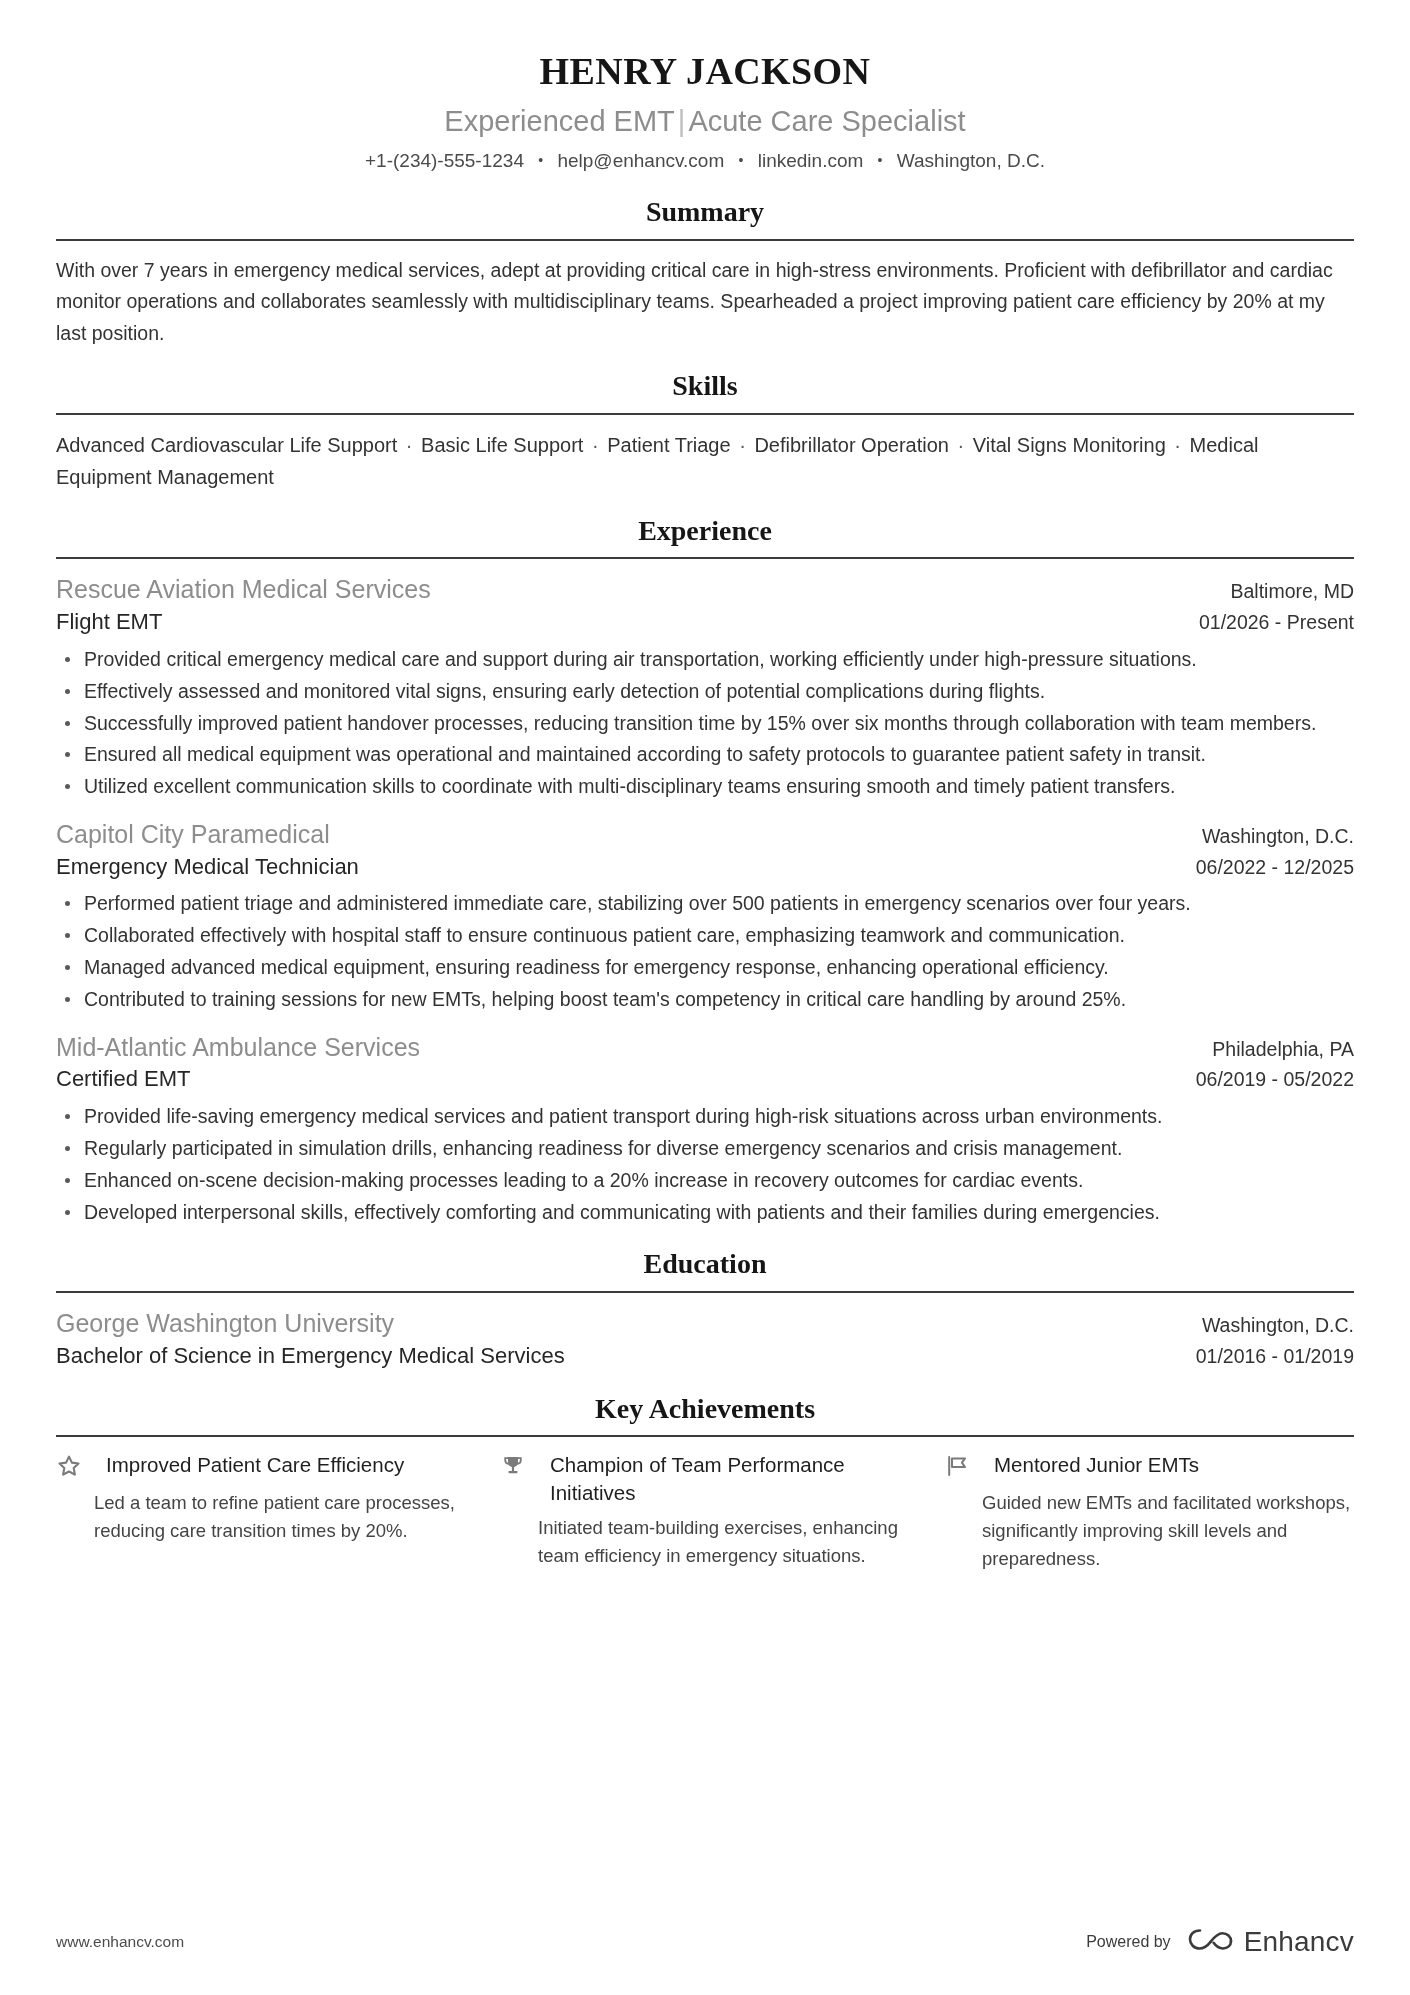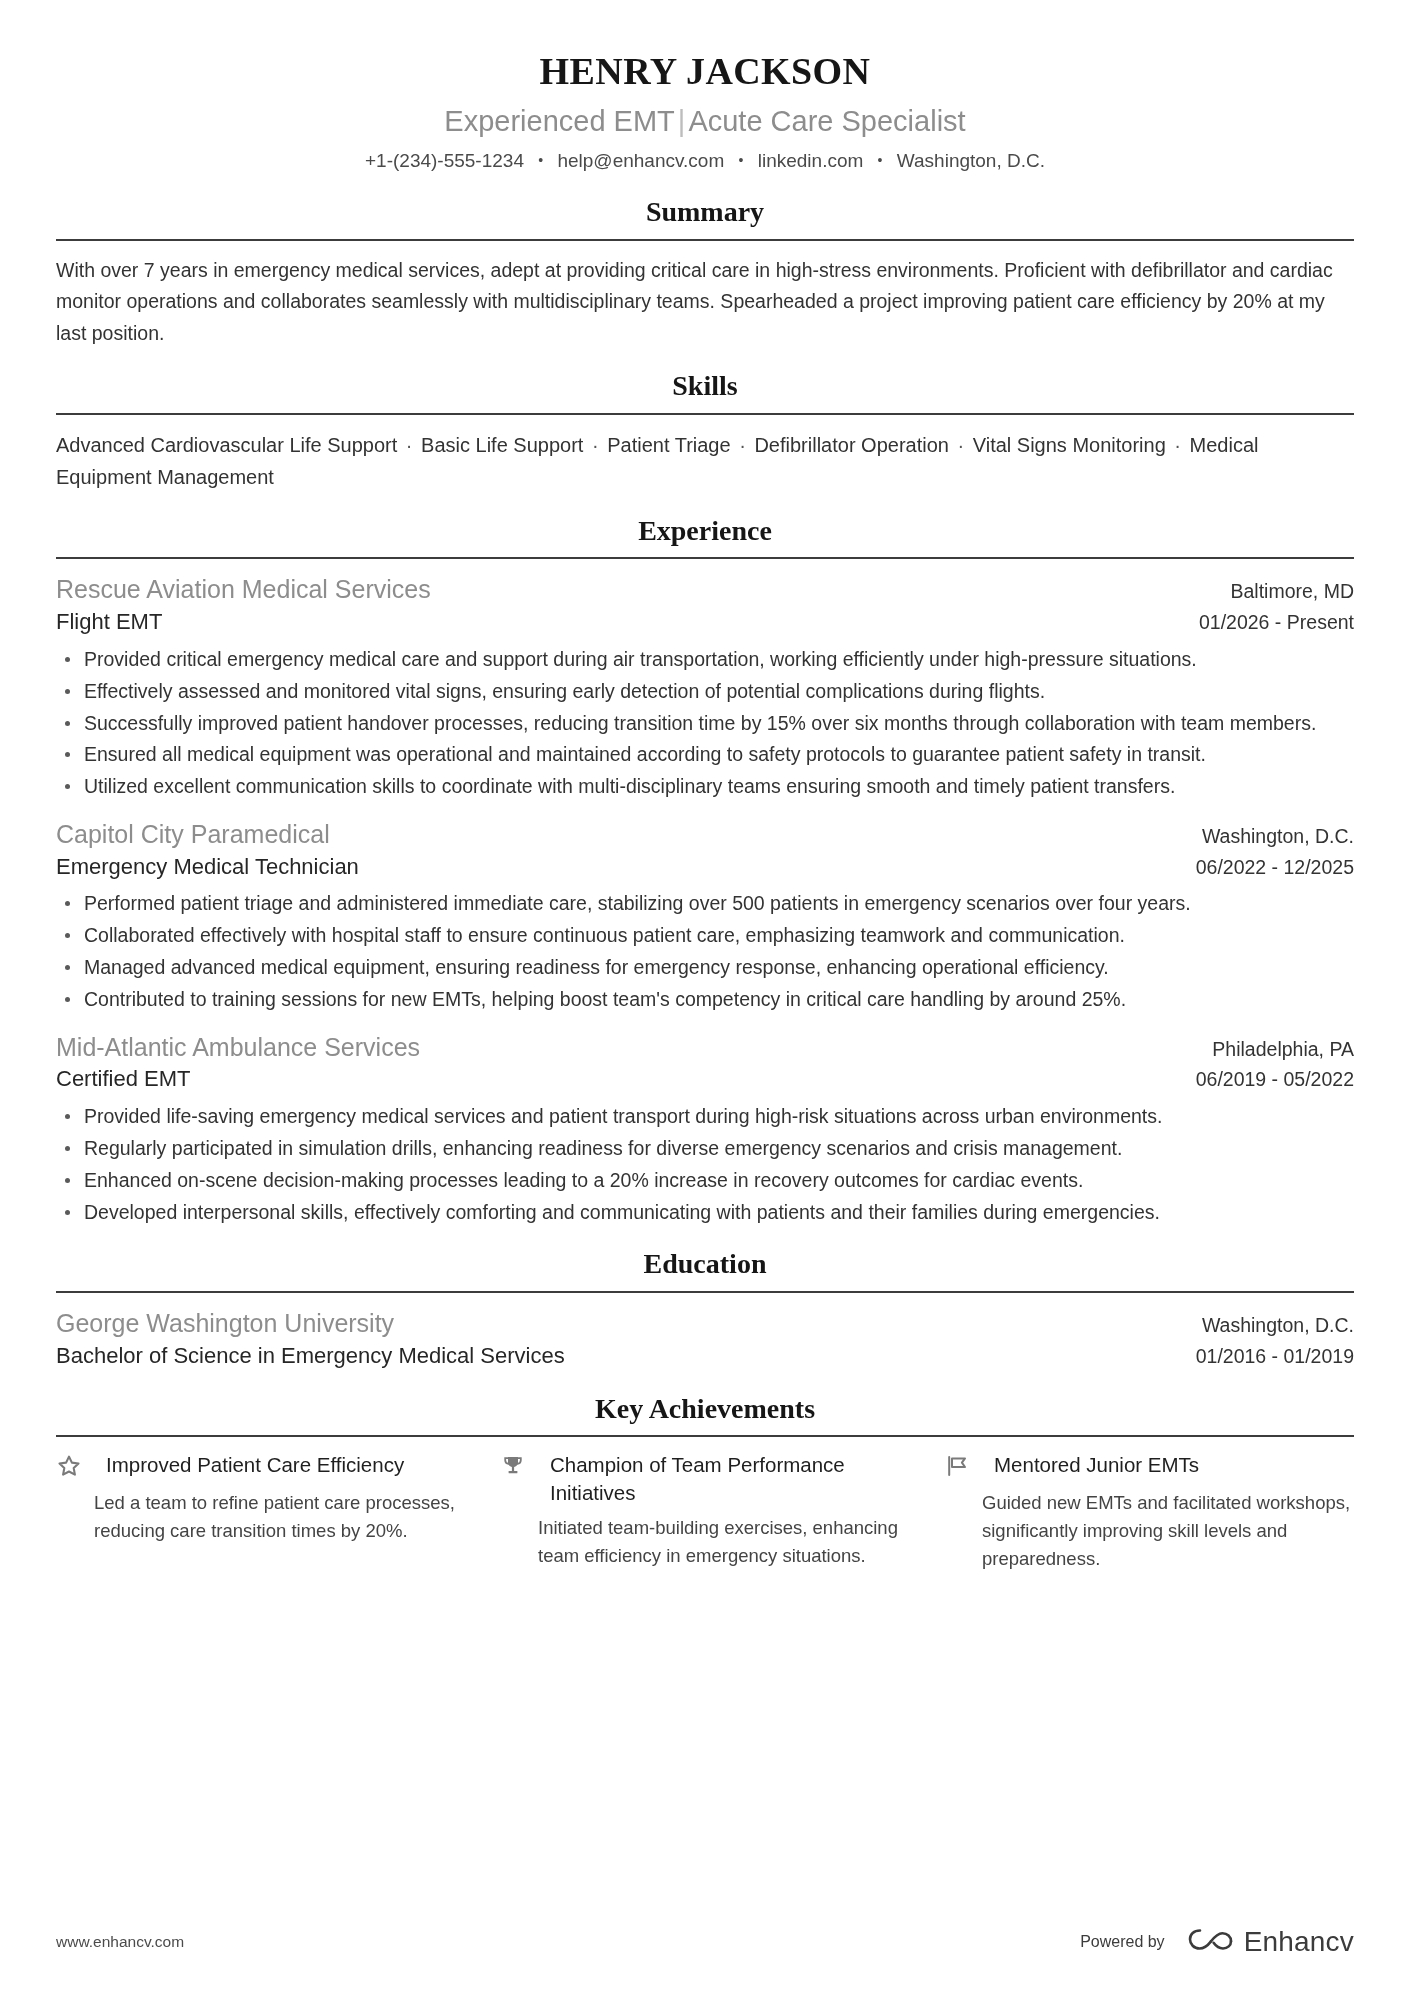--- a/index.html
+++ b/index.html
@@ -213,21 +213,21 @@
     align-items: center;
     justify-content: space-between;
   }
   .footer-url {
     font-size: 15.5px;
     color: #4b4b4b;
   }
   .footer-right {
     display: flex;
     align-items: center;
-    gap: 22px;
+    gap: 16px;
     justify-content: flex-end;
   }
   .powered-by {
     font-size: 16px;
     color: #3c3c3c;
   }
   .brand {
     display: flex;
     align-items: center;
     gap: 9px;

